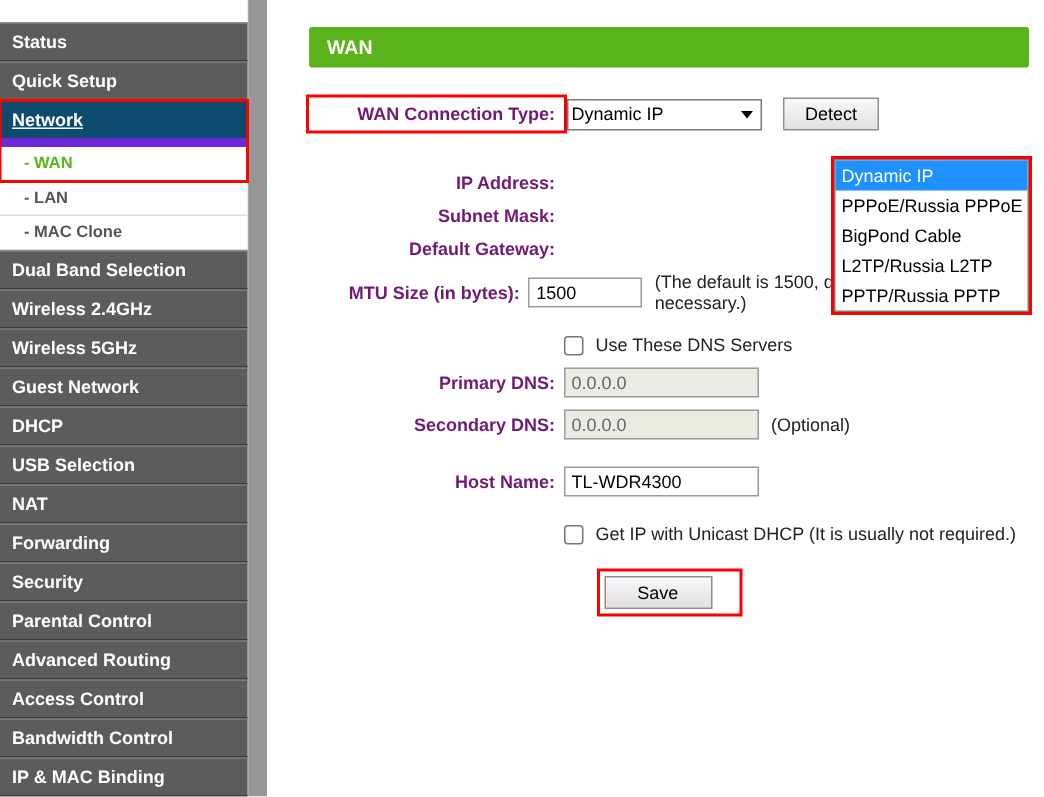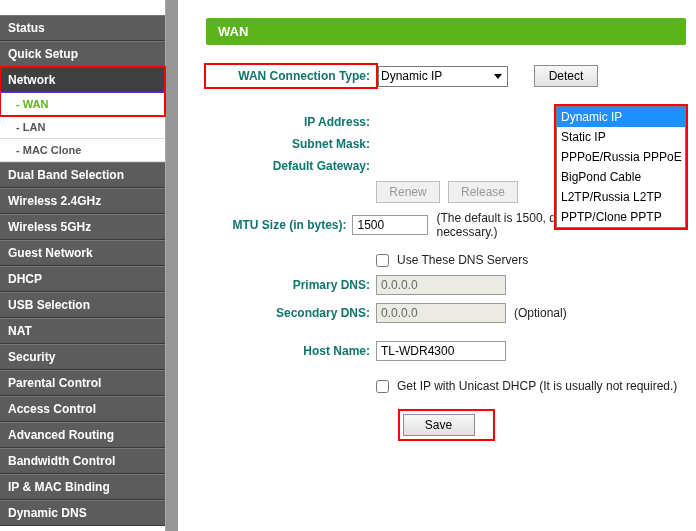--- a/index.html
+++ b/index.html
@@ -33,24 +33,25 @@
     color: #fff;
     font-weight: bold;
     font-size: 12px;
     padding: 5px 8px;
     border-bottom: 1px solid #3b3b3b;
     border-top: 1px solid #777;
     cursor: pointer;
     text-align: left;
   }
   .nav-item.active {
-    background: #404040;
+    background: #0c4a6e;
     color: #fff;
     border-top: 1px solid #8ce050;
-    border-bottom: 1px solid #6d28d9;
+    border-bottom: 6px solid #6d28d9;
+    text-decoration: underline;
   }
   .nav-sub {
     background: #fff;
     color: #555;
     font-weight: bold;
     font-size: 11px;
     padding: 5px 8px 5px 16px;
     border-bottom: 1px solid #ddd;
     cursor: pointer;
     text-align: left;
@@ -78,21 +79,21 @@
   }
   .form-row {
     display: flex;
     align-items: center;
     margin-bottom: 8px;
   }
   .form-label {
     width: 170px;
     text-align: right;
     font-weight: bold;
-    color: #0f766e;
+    color: #701a75;
     padding-right: 6px;
     font-size: 12px;
   }
   .form-label.hl { outline: 2px solid red; padding:4px 6px 4px 4px; }
   .txt-input {
     width: 130px;
     height: 20px;
     padding: 1px 4px;
     font-size: 12px;
     border: 1px solid #9b9b9b;
@@ -177,56 +178,52 @@
     </div>
     <div class="nav-sub">- LAN</div>
     <div class="nav-sub">- MAC Clone</div>
     <div class="nav-item">Dual Band Selection</div>
     <div class="nav-item">Wireless 2.4GHz</div>
     <div class="nav-item">Wireless 5GHz</div>
     <div class="nav-item">Guest Network</div>
     <div class="nav-item">DHCP</div>
     <div class="nav-item">USB Selection</div>
     <div class="nav-item">NAT</div>
+    <div class="nav-item">Forwarding</div>
     <div class="nav-item">Security</div>
     <div class="nav-item">Parental Control</div>
+    <div class="nav-item">Advanced Routing</div>
     <div class="nav-item">Access Control</div>
-    <div class="nav-item">Advanced Routing</div>
     <div class="nav-item">Bandwidth Control</div>
     <div class="nav-item">IP &amp; MAC Binding</div>
     <div class="nav-item">Dynamic DNS</div>
 
   </div>
   <div class="sidebar-stripe"></div>
 
   <div class="main">
     <div class="page-title-bar">WAN</div>
 
     <div class="form-row">
       <div class="form-label hl">WAN Connection Type:</div>
       <div class="select-box" style="margin-left:2px;">
         <span>Dynamic IP</span>
         <span class="select-arrow"></span>
       </div>
-      <button class="btn" style="margin-left:26px;">Detect</button>
+      <button class="btn" style="margin-left:14px;">Detect</button>
     </div>
 
     <div class="form-row" style="margin-top:28px;">
       <div class="form-label">IP Address:</div>
     </div>
     <div class="form-row">
       <div class="form-label">Subnet Mask:</div>
     </div>
     <div class="form-row">
       <div class="form-label">Default Gateway:</div>
-    </div>
-    <div class="form-row">
-      <div class="form-label"></div>
-      <button class="btn disabled">Renew</button>
-      <button class="btn disabled" style="margin-left:8px;">Release</button>
     </div>
 
     <div class="form-row" style="">
       <div class="form-label">MTU Size (in bytes):</div>
       <input class="txt-input" style="width: 76px;" value="1500">
       <span class="note">(The default is 1500, do not change unless necessary.)</span>
     </div>
 
     <div class="form-row" style="margin-top:14px;">
       <div class="form-label"></div>
@@ -255,20 +252,19 @@
     </div>
 
     <div class="center-btn-row">
       <span class="save-wrap">
         <button class="btn" style="min-width:72px;">Save</button>
       </span>
     </div>
 
     <div class="dropdown">
       <div class="dropdown-item sel">Dynamic IP</div>
-      <div class="dropdown-item">Static IP</div>
       <div class="dropdown-item">PPPoE/Russia PPPoE</div>
       <div class="dropdown-item">BigPond Cable</div>
       <div class="dropdown-item">L2TP/Russia L2TP</div>
-      <div class="dropdown-item">PPTP/Clone PPTP</div>
+      <div class="dropdown-item">PPTP/Russia PPTP</div>
     </div>
   </div>
 </div>
 
 </body></html>

